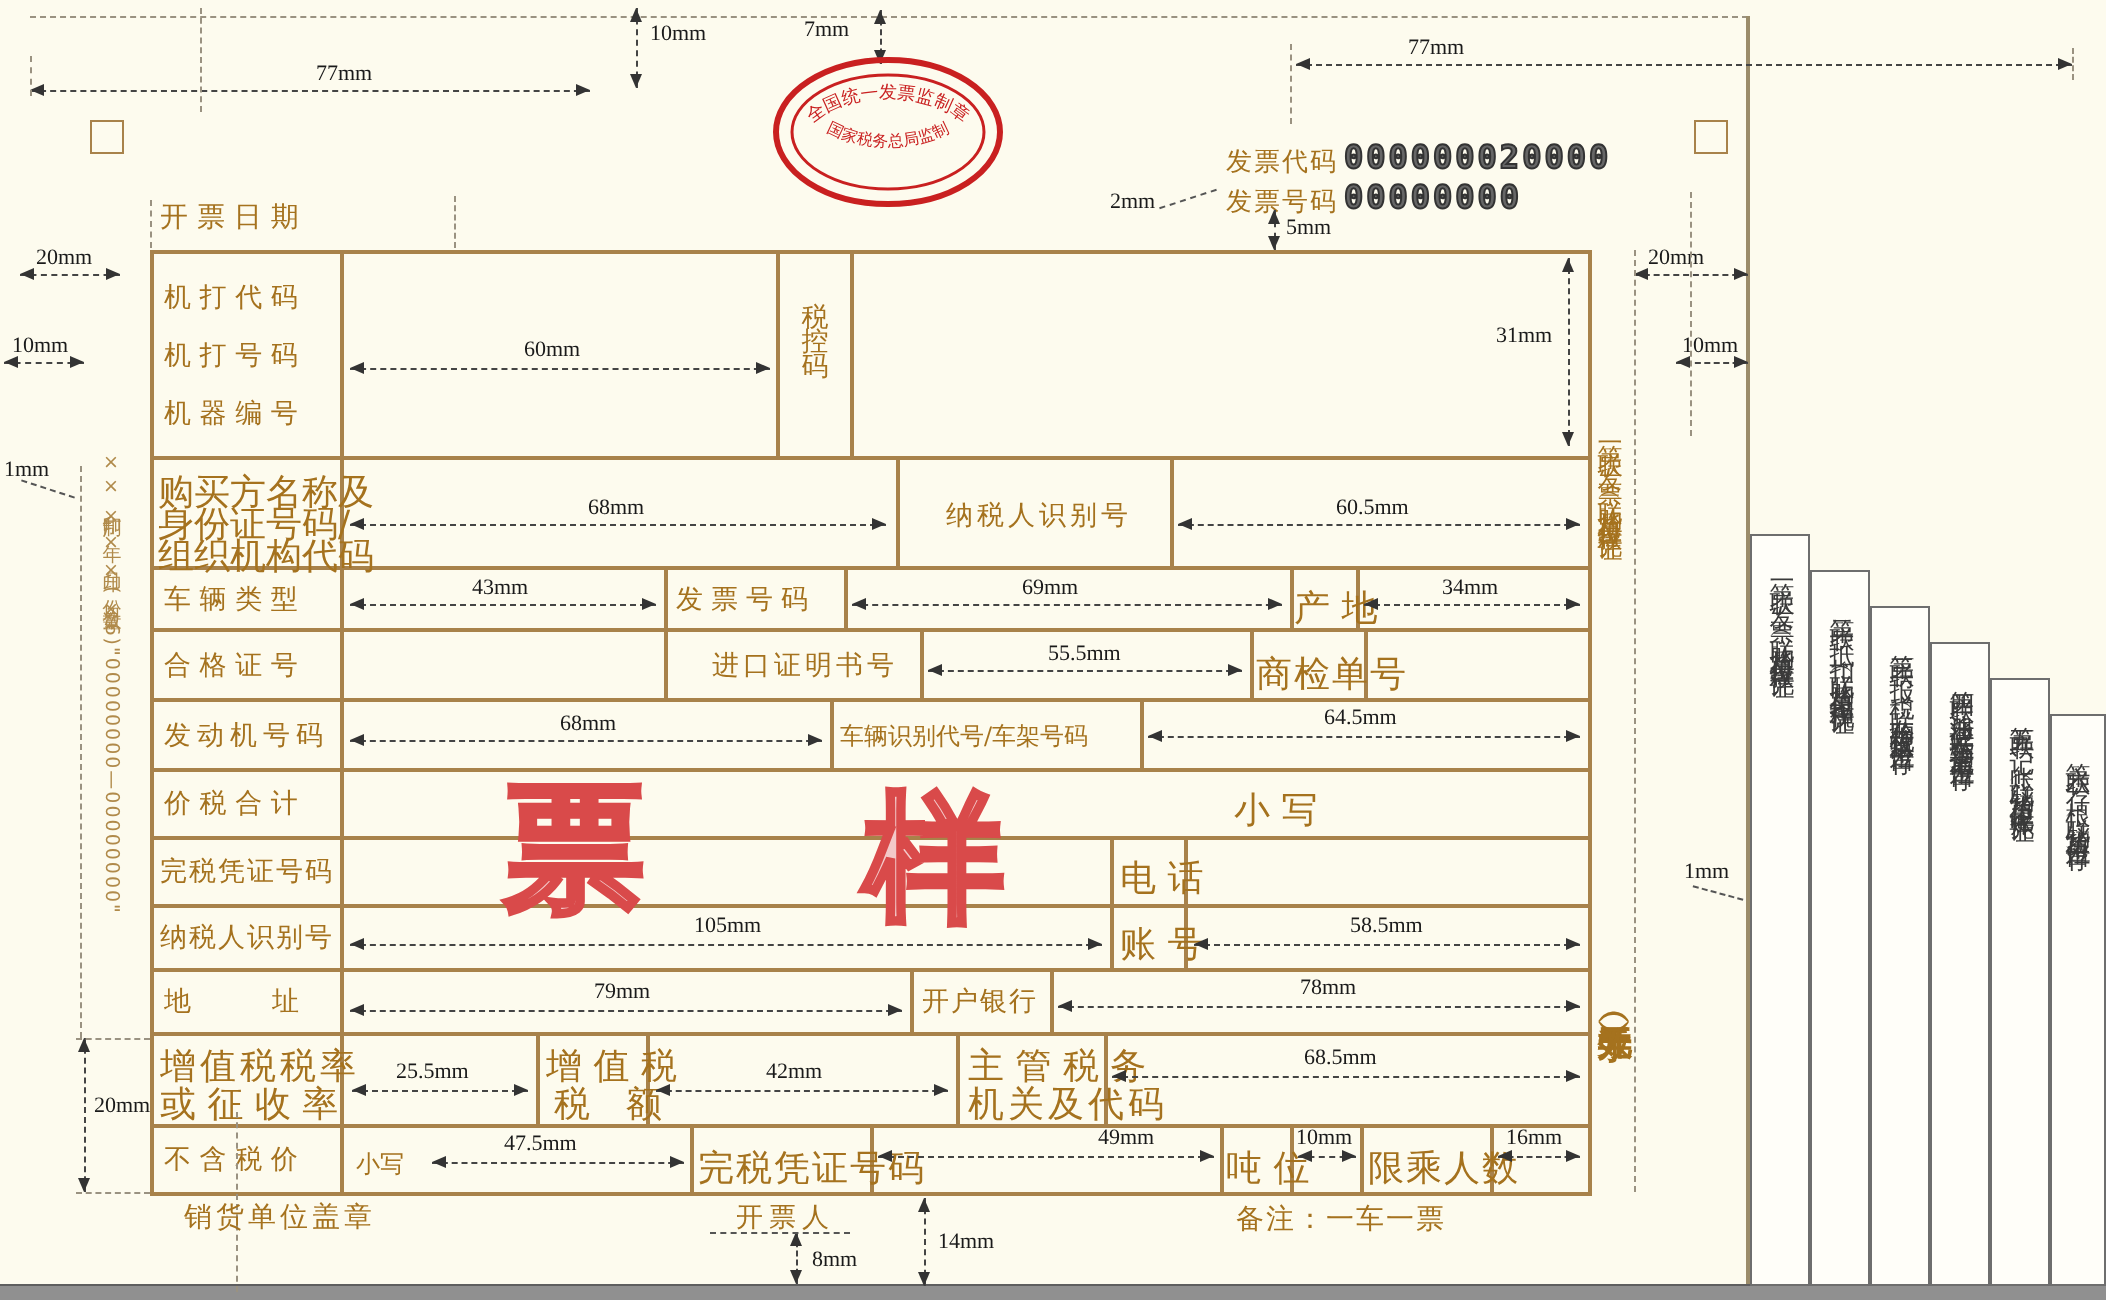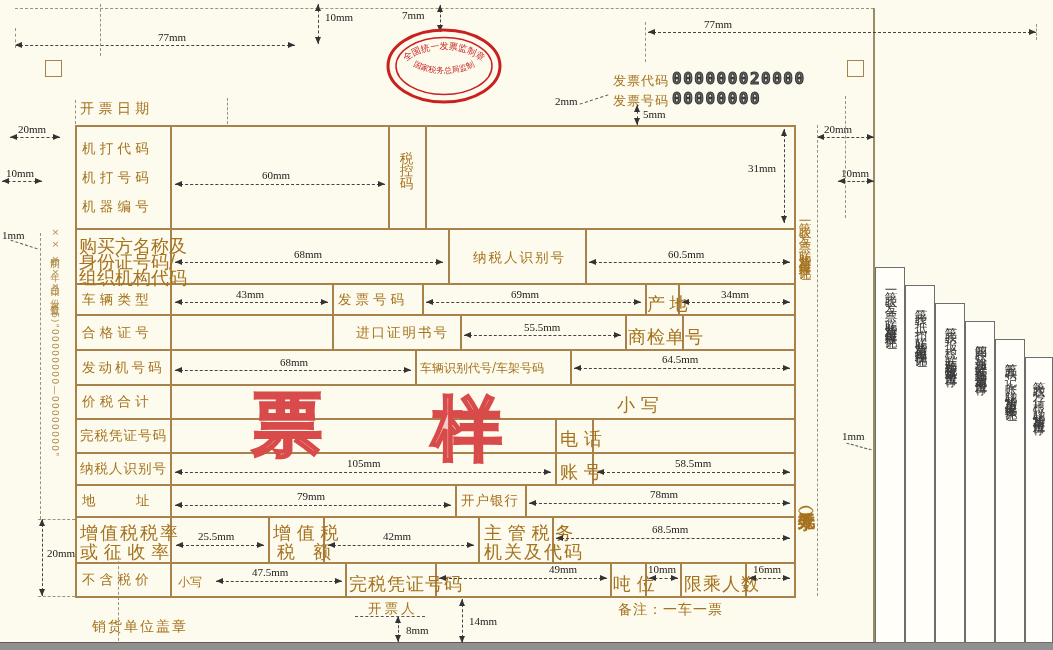--- a/index.html
+++ b/index.html
@@ -119,21 +119,21 @@
   <span class="fl" style="left:82px;top:140px;">机 打 代 码</span>
   <span class="fl" style="left:82px;top:169px;">机 打 号 码</span>
   <span class="fl" style="left:82px;top:198px;">机 器 编 号</span>
   <span class="fl vt" style="left:398px;top:140px;letter-spacing:13px;">税控码</span>
   <span class="fl fls" style="left:79px;top:234px;">购买方名称及</span>
   <span class="fl fls" style="left:79px;top:250px;">身份证号码/</span>
   <span class="fl fls" style="left:79px;top:266px;">组织机构代码</span>
   <span class="fl" style="left:473px;top:249px;letter-spacing:2px;">纳税人识别号</span>
   <span class="fl" style="left:82px;top:291px;">车 辆 类 型</span>
   <span class="fl" style="left:338px;top:291px;letter-spacing:4px;">发票号码</span>
-  <span class="fl fls" style="left:647px;top:292px;font-family:Liberation Serif, serif;">产 地</span>
+  <span class="fl fls" style="left:647px;top:292px;">产 地</span>
   <span class="fl" style="left:82px;top:324px;">合 格 证 号</span>
   <span class="fl" style="left:356px;top:324px;letter-spacing:2px;">进口证明书号</span>
   <span class="fl fls" style="left:628px;top:325px;letter-spacing:1px;">商检单号</span>
   <span class="fl" style="left:82px;top:359px;letter-spacing:3px;">发动机号码</span>
   <span class="fl" style="left:420px;top:360px;font-size:12px;">车辆识别代号/车架号码</span>
   <span class="fl" style="left:82px;top:393px;">价 税 合 计</span>
   <span class="fl fls" style="left:617px;top:393px;">小 写</span>
   <span class="fl" style="left:80px;top:427px;letter-spacing:1px;">完税凭证号码</span>
   <span class="fl fls" style="left:560px;top:427px;">电 话</span>
   <span class="fl" style="left:80px;top:460px;letter-spacing:1px;">纳税人识别号</span>
@@ -244,21 +244,21 @@
   <div class="gh" style="left:38px;top:519px;width:37px;"></div>
   <div class="gh" style="left:38px;top:596px;width:37px;"></div>
   <div class="gv" style="left:118px;top:556px;height:90px;"></div>
   <div class="gv" style="left:817px;top:125px;height:471px;"></div>
 
   <span class="strip vt" style="left:48px;top:226px;height:330px;font-size:9.5px;color:#b08a4a;letter-spacing:1px;">××印制厂×年×月印×份(数量×6)"00000000—00000000"</span>
 
   <span class="strip vt" style="left:796px;top:212px;height:300px;font-size:12.5px;letter-spacing:2px;line-height:19px;">第一联 发 票 联（购货单位付款凭证）</span>
   <span class="strip vt" style="left:794px;top:500px;height:120px;font-size:17px;font-weight:bold;line-height:25px;">（手开无效）</span>
 
-  <span class="fl" style="left:92px;top:600px;font-size:14px;letter-spacing:2px;margin-top:18px;">销货单位盖章</span>
+  <span class="fl" style="left:92px;top:600px;font-size:14px;letter-spacing:2px;">销货单位盖章</span>
   <span class="fl" style="left:368px;top:600px;font-size:13.5px;letter-spacing:3px;">开票人</span>
   <span class="fl" style="left:618px;top:601px;font-size:14px;letter-spacing:1px;">备注：一车一票</span>
 
   <div class="tab" style="left:875px;top:267px;width:30px;height:376px;">第一联 发 票 联（购货单位付款凭证）</div>
   <div class="tab" style="left:905px;top:285px;width:30px;height:358px;">第二联 抵 扣 联（购货单位扣税凭证）</div>
   <div class="tab" style="left:935px;top:303px;width:30px;height:340px;">第三联 报 税 联（车购税征收单位留存）</div>
   <div class="tab" style="left:965px;top:321px;width:30px;height:322px;">第四联 注册登记联（车辆登记单位留存）</div>
   <div class="tab" style="left:995px;top:339px;width:30px;height:304px;">第五联 记 账 联（销货单位记账凭证）</div>
   <div class="tab" style="left:1025px;top:357px;width:28px;height:286px;">第六联 存 根 联（销货单位留存）</div>
 

